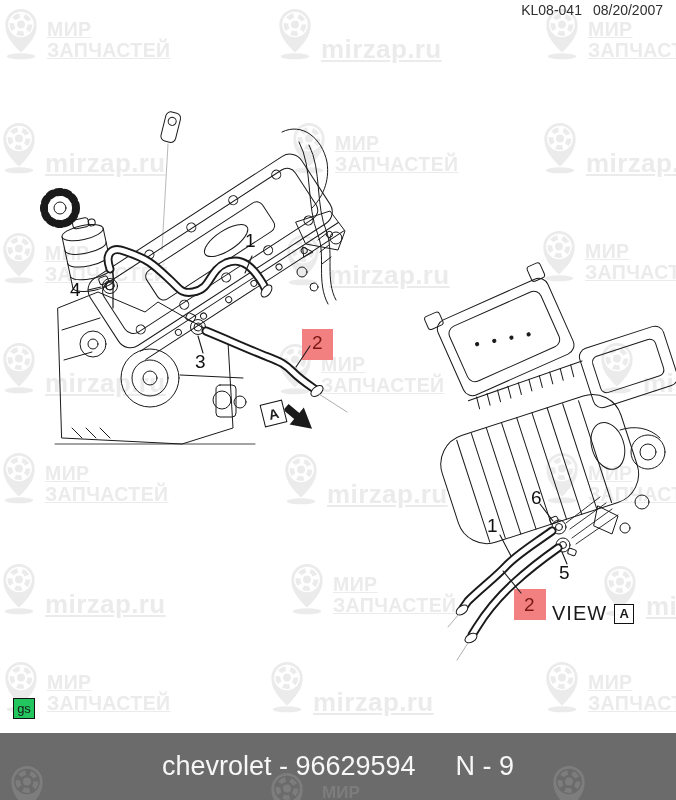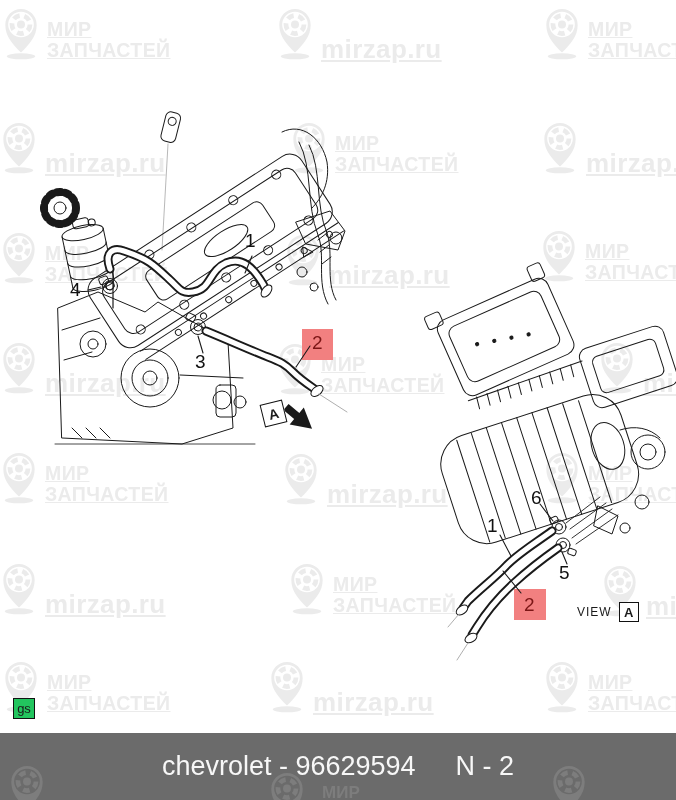--- a/index.html
+++ b/index.html
@@ -28,21 +28,21 @@
   
   .hl-box{position:absolute;background:var(--hl,#f28080);display:flex;align-items:center;
        justify-content:center;z-index:1;font-size:19px;color:var(--hlt,#7c1616);}
   .diagram-svg{position:absolute;left:0;top:0;z-index:2;}
   .num{position:absolute;z-index:3;font-size:19px;color:#111;line-height:19px;}
   .hl-num{position:absolute;z-index:3;font-size:19px;color:var(--hlt,#7c1616);line-height:19px;}
   .abox{position:absolute;z-index:3;border:1.6px solid #111;background:#fff;display:flex;
        align-items:center;justify-content:center;font-weight:bold;}
   .abox.sec{left:262px;top:402px;width:21px;height:21px;font-size:14px;transform:rotate(-14deg);}
   .view-wrap{position:absolute;left:552px;top:602px;z-index:3;display:flex;align-items:center;gap:7px;}
-  .view-wrap .vtxt{font-size:12px;letter-spacing:1px;margin-left:25px;}
+  .view-wrap .vtxt{font-size:20px;letter-spacing:1px;}
   .view-wrap .vbox{position:static;width:18px;height:18px;font-size:13px;}
   .hidden-defs{position:absolute;width:0;height:0;overflow:hidden;}
 </style>
 </head>
 <body>
 
 <div class="page" style="--hl: #f28080; --hlt: #7c1616; --bar: #6b6b6b; --wm: #ebebeb; --ink: #1a1a1a;">
 
   <svg class="hidden-defs" aria-hidden="true">
     <defs>
@@ -178,20 +178,24 @@
         <div class="txt site">mirzap.ru</div>
       </div>
       <div class="wm" style="left: 543px; top: 661px;">
         <svg class="pin" viewBox="0 0 40 54">
           <use href="#pin"></use>
         </svg>
         <div class="txt mir">МИР<br>ЗАПЧАСТЕЙ</div>
       </div>
     </div>
 
+  <div class="hdr">
+    <span>KL08-041</span>
+    <span>08/20/2007</span>
+  </div>
 
   <div class="hl-box" style="left:302px;top:329px;width:31px;height:31px;"></div>
   <div class="hl-box" style="left:514px;top:589px;width:32px;height:31px;"></div>
 
   <svg class="diagram-svg" width="676" height="800" viewBox="0 0 676 800" fill="none" stroke="var(--ink,#1a1a1a)" stroke-width="1" stroke-linecap="round" stroke-linejoin="round">
 
     <g>
 
       <circle cx="60" cy="208" r="16" stroke-width="8" stroke-dasharray="3.5 4.5"></circle>
       <circle cx="60" cy="208" r="6"></circle>
@@ -389,17 +393,17 @@
         </svg>
       </div>
     <div class="wm" style="left:550px;top:32px;">
         <svg class="pin" viewBox="0 0 40 54">
           <use href="#pin"></use>
         </svg>
       </div>
     <div class="faint-mir">МИР</div>
     <div class="footer-text">
       <span>chevrolet - 96629594</span>
-      <span>N - 2</span>
+      <span>N - 9</span>
     </div>
   </div>
 
 </div>
 
 </body></html>

